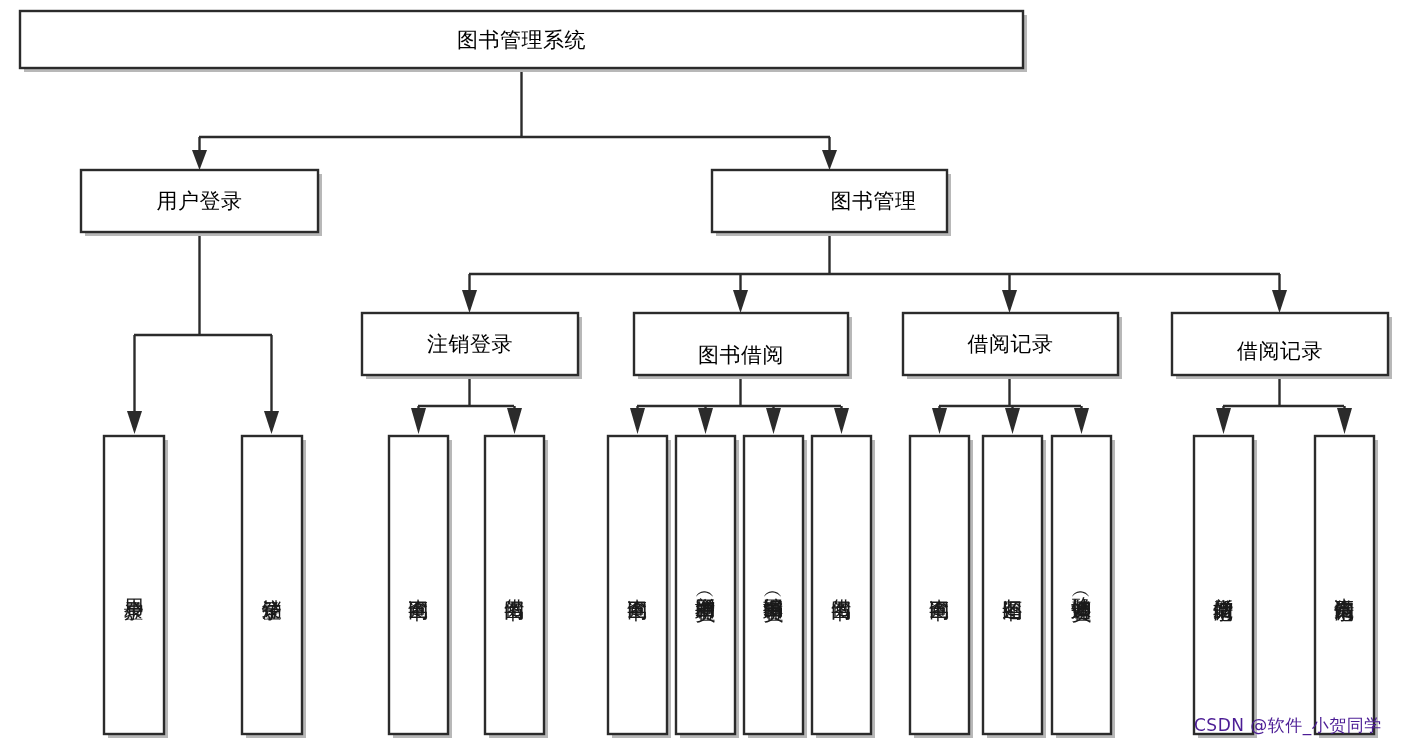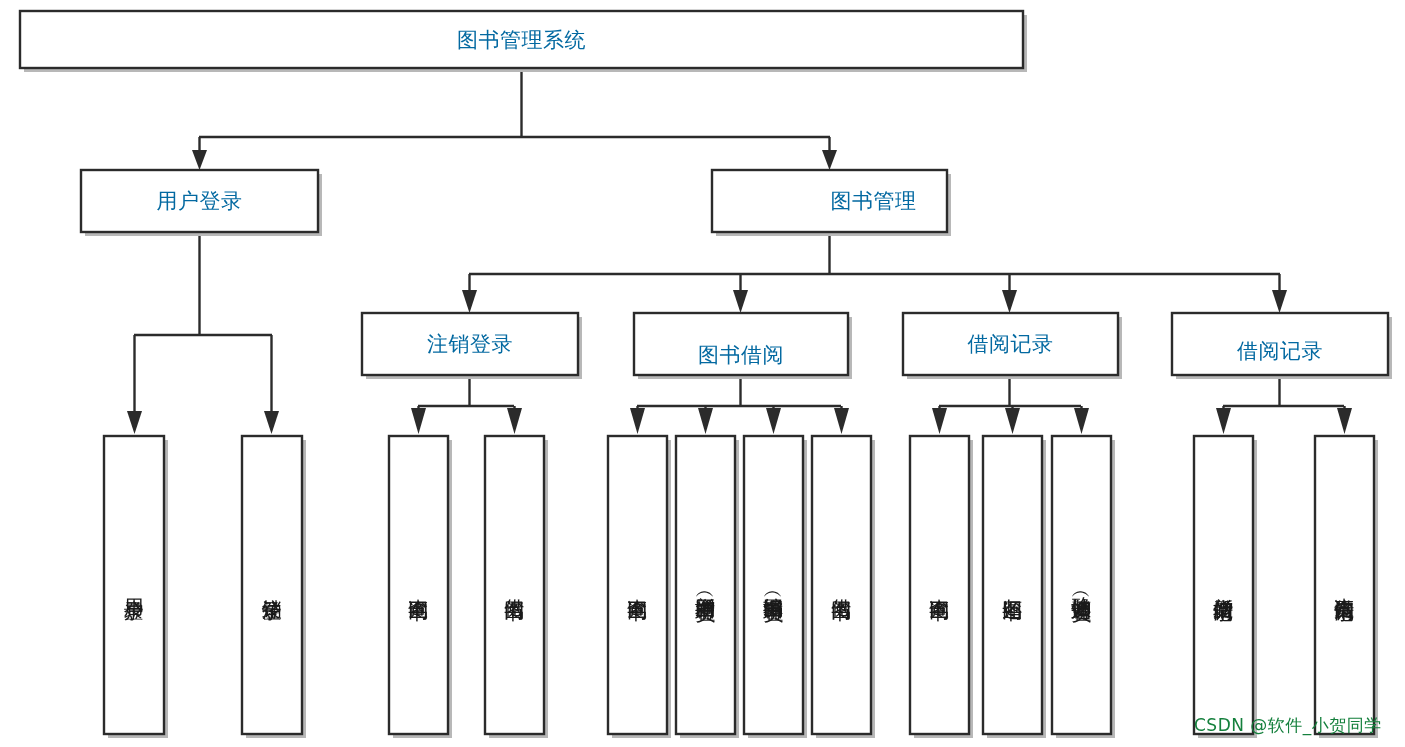--- a/index.html
+++ b/index.html
@@ -44,21 +44,21 @@
   }
   .arrow-head {
     fill: #2b2b2b;
     stroke: none;
   }
   .node-label-h {
     position: absolute;
     display: flex;
     align-items: center;
     justify-content: center;
-    color: #0369a1;
+    color: #000000;
     font-size: 21px;
     letter-spacing: 0.5px;
     white-space: nowrap;
     pointer-events: none;
   }
   .node-label-v {
     position: absolute;
     display: flex;
     align-items: center;
     justify-content: center;
@@ -66,21 +66,21 @@
     font-size: 20px;
     line-height: 1.12;
     text-align: center;
     writing-mode: vertical-rl;
     text-orientation: upright;
     letter-spacing: 1px;
     pointer-events: none;
   }
   .watermark {
     position: absolute;
-    color: #15803d;
+    color: #4c1d95;
     font-size: 17px;
     letter-spacing: 0.5px;
     white-space: nowrap;
     pointer-events: none;
   }
 </style>
 </head>
 <body>
 
 <div id="diagram-root">

